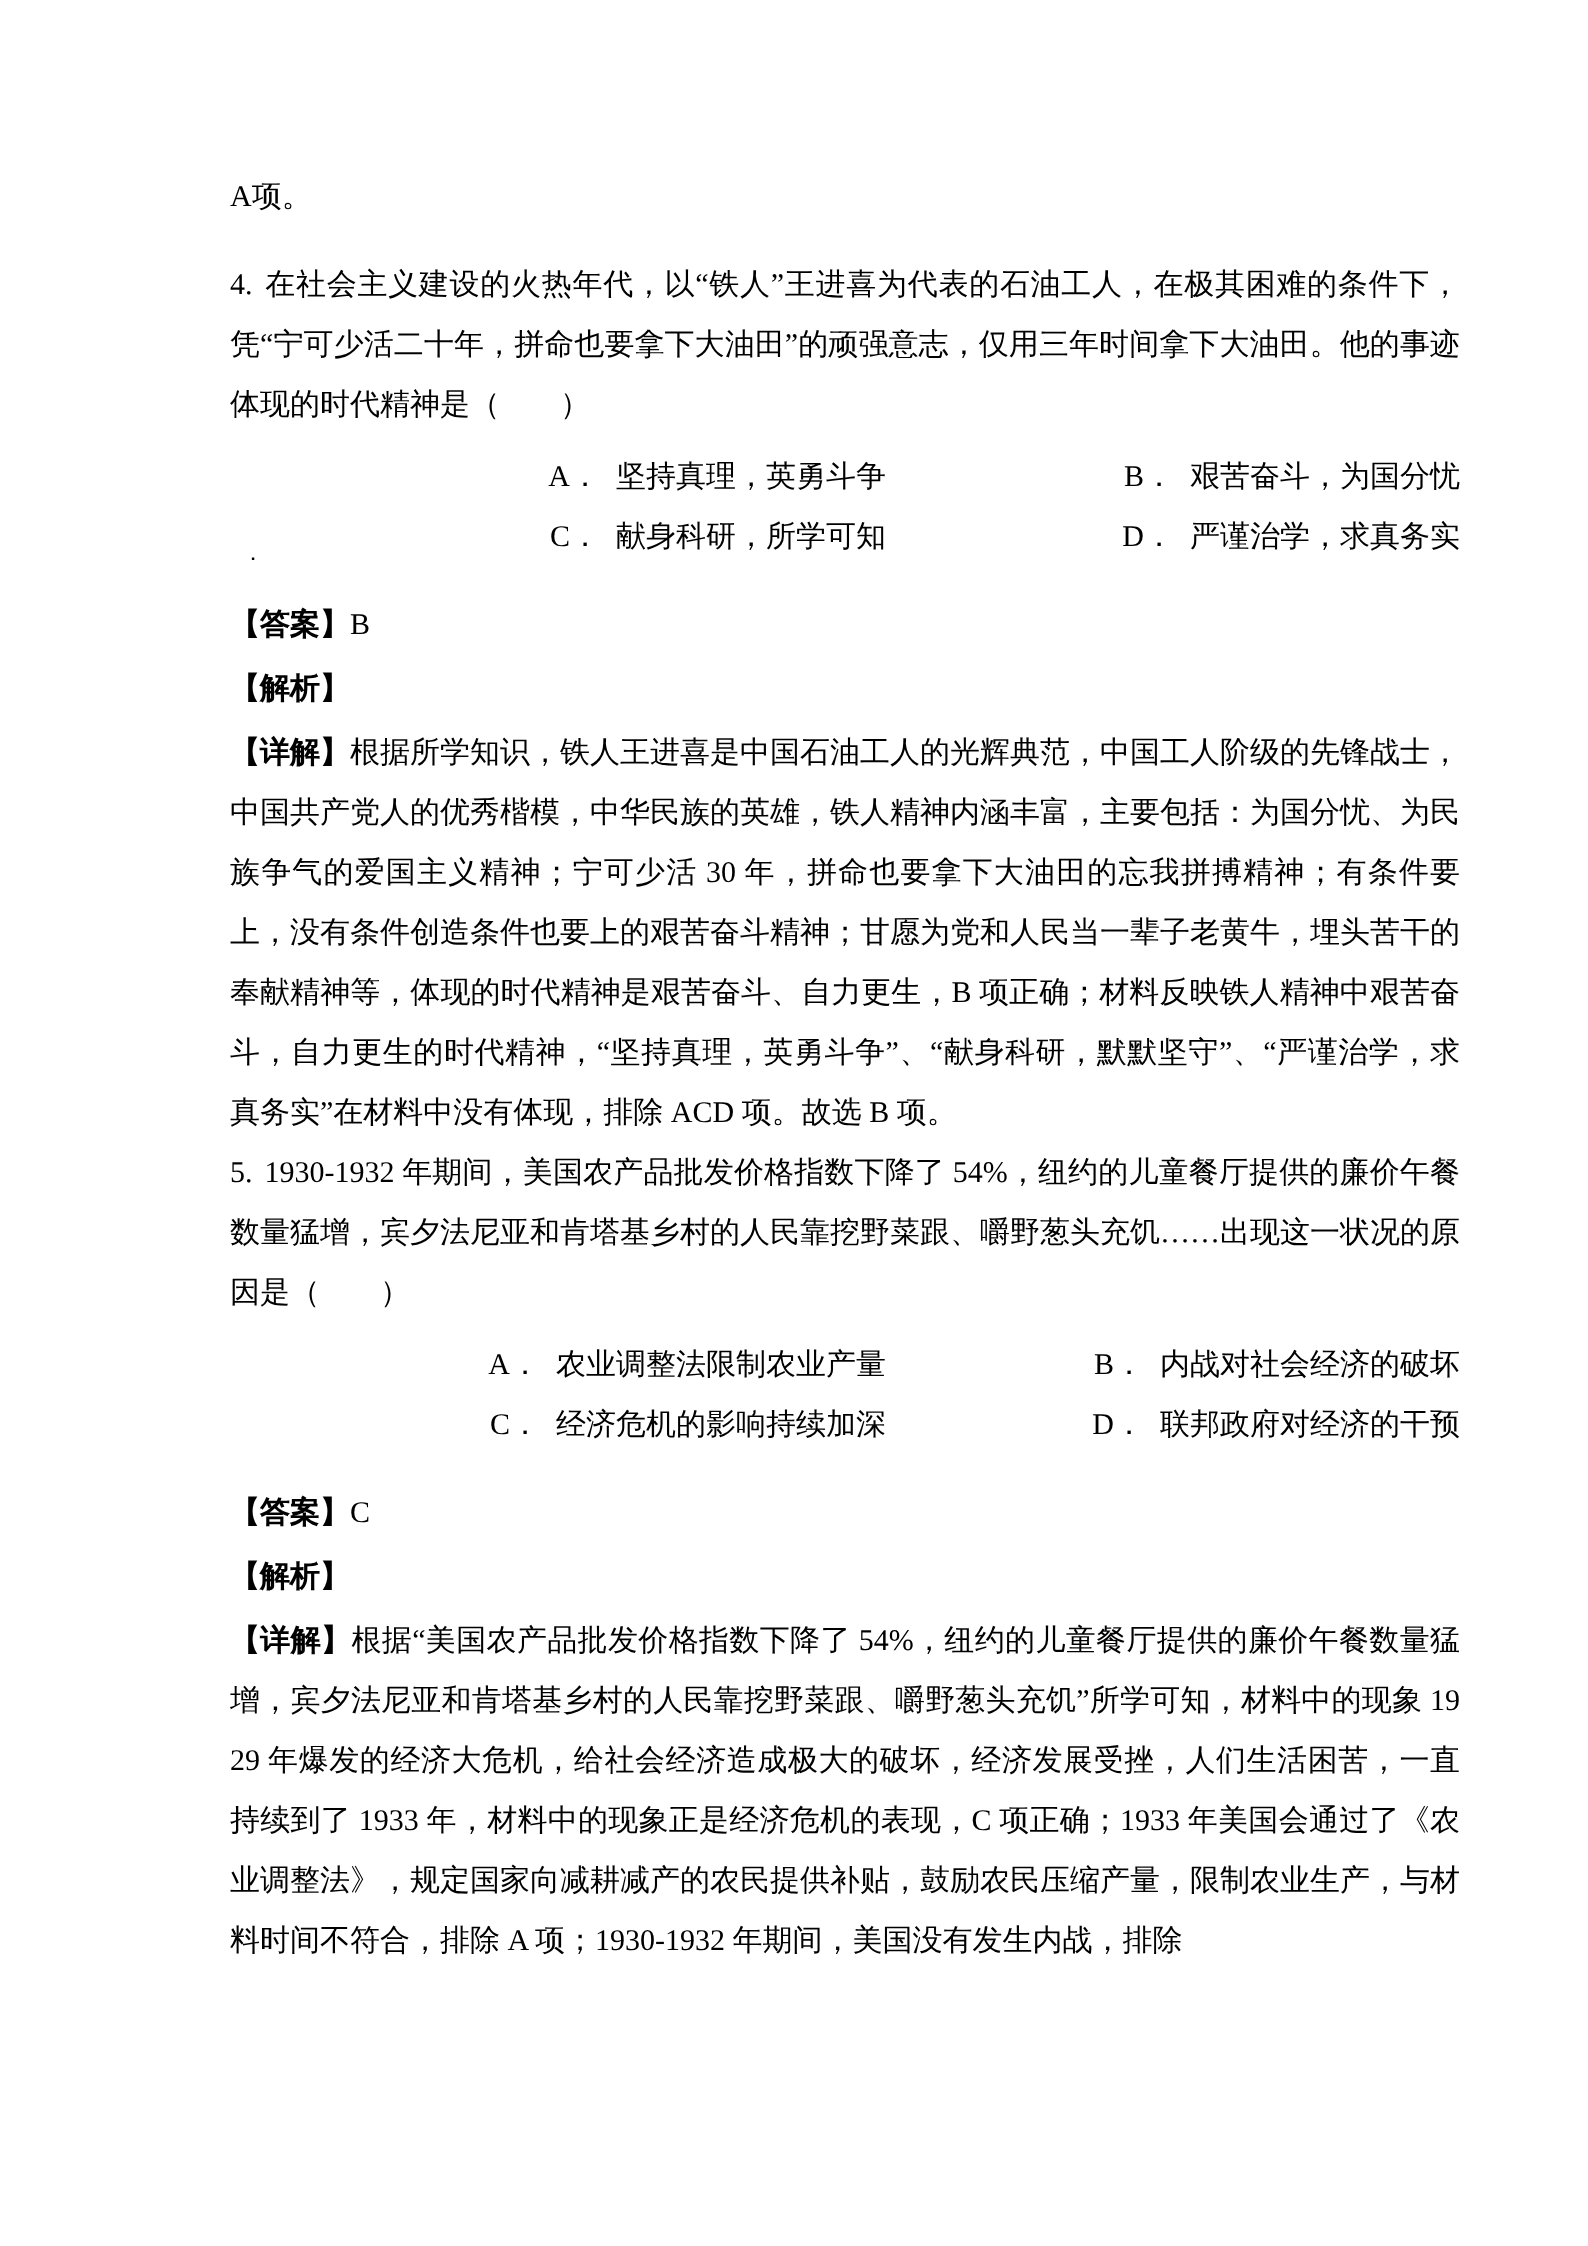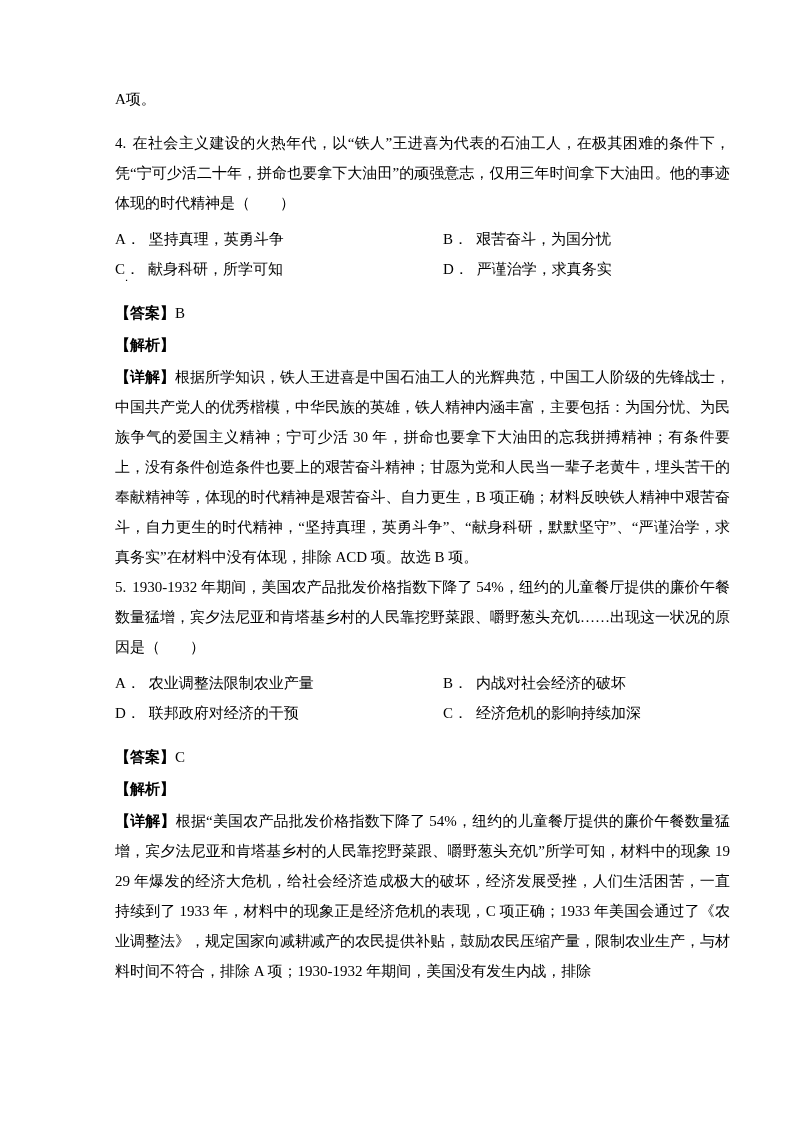--- a/index.html
+++ b/index.html
@@ -33,21 +33,21 @@
   }
   .question-block.q4 { margin-top: 14px; }
   .question-block.q5 { }
   .stem .qnum { margin-right: 6px; }
   .options {
     margin-top: 6px;
     display: grid;
     grid-template-columns: 328px 1fr;
   }
   .option {
-    text-align: left;
+    text-align: right;
   }
   .opt-label { margin-right: 8px; }
   .answer-line { margin-top: 14px; text-align: left; }
   .marker { font-weight: bold; }
   .marker-line { margin-top: 2px; text-align: left; }
   .detail { margin-top: 2px; }
   .stray-dot {
     position: absolute;
     left: 121px;
     top: 272px;
@@ -76,22 +76,22 @@
     <p class="marker-line"><span class="marker">【解析】</span></p>
     <p class="detail"><span class="marker">【详解】</span><span>根据所学知识，铁人王进喜是中国石油工人的光辉典范，中国工人阶级的先锋战士，中国共产党人的优秀楷模，中华民族的英雄，铁人精神内涵丰富，主要包括：为国分忧、为民族争气的爱国主义精神；宁可少活 30 年，拼命也要拿下大油田的忘我拼搏精神；有条件要上，没有条件创造条件也要上的艰苦奋斗精神；甘愿为党和人民当一辈子老黄牛，埋头苦干的奉献精神等，体现的时代精神是艰苦奋斗、自力更生，B 项正确；材料反映铁人精神中艰苦奋斗，自力更生的时代精神，“坚持真理，英勇斗争”、“献身科研，默默坚守”、“严谨治学，求真务实”在材料中没有体现，排除 ACD 项。故选 B 项。</span></p>
   </section>
 
   <section class="question-block q5">
     <p class="stem"><span class="qnum">5.</span><span>1930-1932 年期间，美国农产品批发价格指数下降了 54%，纽约的儿童餐厅提供的廉价午餐数量猛增，宾夕法尼亚和肯塔基乡村的人民靠挖野菜跟、嚼野葱头充饥……出现这一状况的原因是（　　）</span></p>
 
     <div class="options">
       <p class="option"><span class="opt-label">A．</span><span>农业调整法限制农业产量</span></p>
       <p class="option"><span class="opt-label">B．</span><span>内战对社会经济的破坏</span></p>
+      <p class="option"><span class="opt-label">C．</span><span>经济危机的影响持续加深</span></p>
       <p class="option"><span class="opt-label">D．</span><span>联邦政府对经济的干预</span></p>
-      <p class="option"><span class="opt-label">C．</span><span>经济危机的影响持续加深</span></p>
     </div>
 
     <p class="answer-line"><span class="marker">【答案】</span><span>C</span></p>
     <p class="marker-line"><span class="marker">【解析】</span></p>
     <p class="detail"><span class="marker">【详解】</span><span>根据“美国农产品批发价格指数下降了 54%，纽约的儿童餐厅提供的廉价午餐数量猛增，宾夕法尼亚和肯塔基乡村的人民靠挖野菜跟、嚼野葱头充饥”所学可知，材料中的现象 1929 年爆发的经济大危机，给社会经济造成极大的破坏，经济发展受挫，人们生活困苦，一直持续到了 1933 年，材料中的现象正是经济危机的表现，C 项正确；1933 年美国会通过了《农业调整法》，规定国家向减耕减产的农民提供补贴，鼓励农民压缩产量，限制农业生产，与材料时间不符合，排除 A 项；1930-1932 年期间，美国没有发生内战，排除</span></p>
   </section>
 
   <span class="stray-dot">．</span>
 
 </div>

